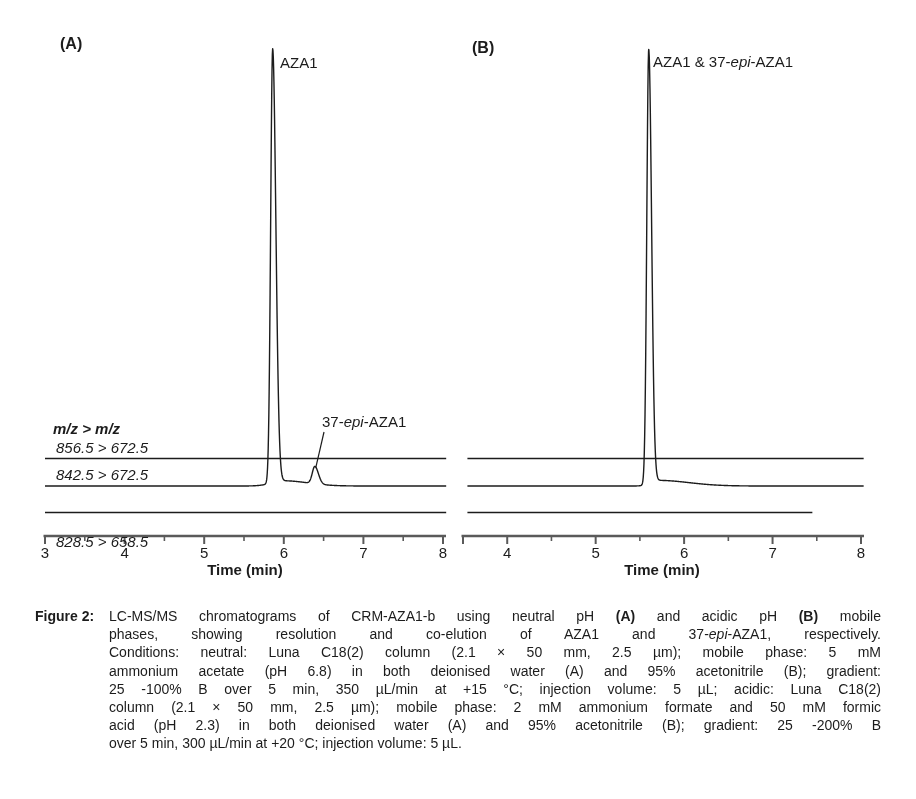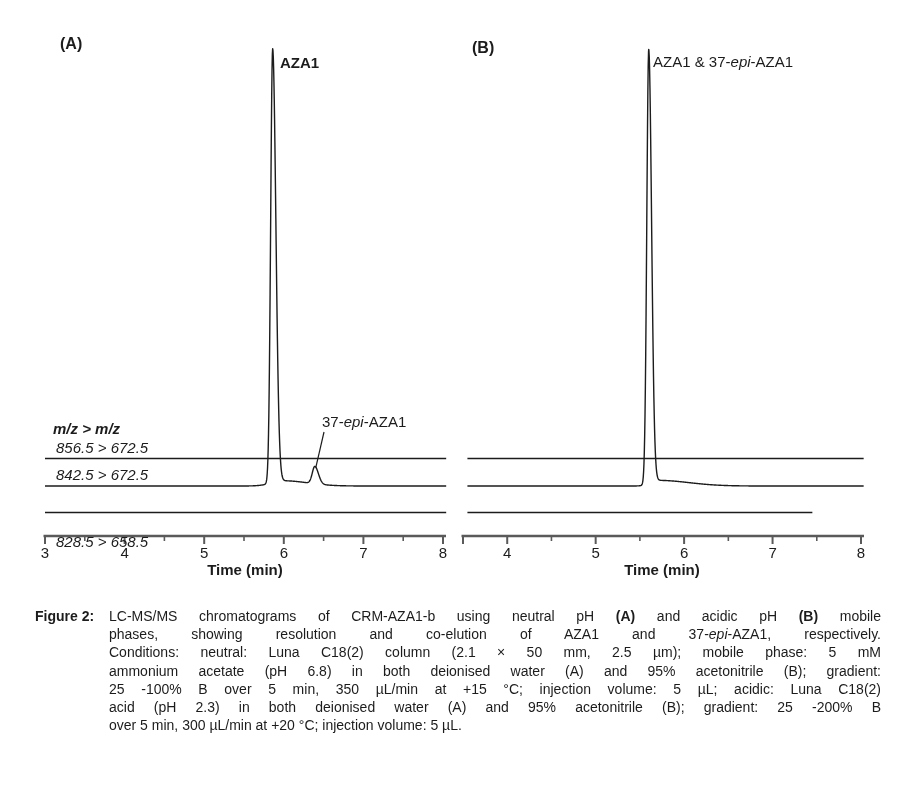--- a/index.html
+++ b/index.html
@@ -76,21 +76,21 @@
         <line x1="463" y1="536" x2="463" y2="544" stroke="#5a5a5a" stroke-width="2"></line>
         <line x1="467.4222222222222" y1="458.5" x2="863.6533333333333" y2="458.5" stroke="#1c1c1c" stroke-width="1.3"></line>
         <path d="M467.42 486.00L467.78 486.00L468.13 486.00L468.48 486.00L468.84 486.00L469.19 486.00L469.54 486.00L469.90 486.00L470.25 486.00L470.61 486.00L470.96 486.00L471.31 486.00L471.67 486.00L472.02 486.00L472.38 486.00L472.73 486.00L473.08 486.00L473.44 486.00L473.79 486.00L474.14 486.00L474.50 486.00L474.85 486.00L475.21 486.00L475.56 486.00L475.91 486.00L476.27 486.00L476.62 486.00L476.97 486.00L477.33 486.00L477.68 486.00L478.04 486.00L478.39 486.00L478.74 486.00L479.10 486.00L479.45 486.00L479.80 486.00L480.16 486.00L480.51 486.00L480.87 486.00L481.22 486.00L481.57 486.00L481.93 486.00L482.28 486.00L482.63 486.00L482.99 486.00L483.34 486.00L483.70 486.00L484.05 486.00L484.40 486.00L484.76 486.00L485.11 486.00L485.46 486.00L485.82 486.00L486.17 486.00L486.53 486.00L486.88 486.00L487.23 486.00L487.59 486.00L487.94 486.00L488.30 486.00L488.65 486.00L489.00 486.00L489.36 486.00L489.71 486.00L490.06 486.00L490.42 486.00L490.77 486.00L491.13 486.00L491.48 486.00L491.83 486.00L492.19 486.00L492.54 486.00L492.89 486.00L493.25 486.00L493.60 486.00L493.96 486.00L494.31 486.00L494.66 486.00L495.02 486.00L495.37 486.00L495.72 486.00L496.08 486.00L496.43 486.00L496.79 486.00L497.14 486.00L497.49 486.00L497.85 486.00L498.20 486.00L498.55 486.00L498.91 486.00L499.26 486.00L499.62 486.00L499.97 486.00L500.32 486.00L500.68 486.00L501.03 486.00L501.38 486.00L501.74 486.00L502.09 486.00L502.45 486.00L502.80 486.00L503.15 486.00L503.51 486.00L503.86 486.00L504.22 486.00L504.57 486.00L504.92 486.00L505.28 486.00L505.63 486.00L505.98 486.00L506.34 486.00L506.69 486.00L507.05 486.00L507.40 486.00L507.75 486.00L508.11 486.00L508.46 486.00L508.81 486.00L509.17 486.00L509.52 486.00L509.88 486.00L510.23 486.00L510.58 486.00L510.94 486.00L511.29 486.00L511.64 486.00L512.00 486.00L512.35 486.00L512.71 486.00L513.06 486.00L513.41 486.00L513.77 486.00L514.12 486.00L514.47 486.00L514.83 486.00L515.18 486.00L515.54 486.00L515.89 486.00L516.24 486.00L516.60 486.00L516.95 486.00L517.30 486.00L517.66 486.00L518.01 486.00L518.37 486.00L518.72 486.00L519.07 486.00L519.43 486.00L519.78 486.00L520.14 486.00L520.49 486.00L520.84 486.00L521.20 486.00L521.55 486.00L521.90 486.00L522.26 486.00L522.61 486.00L522.97 486.00L523.32 486.00L523.67 486.00L524.03 486.00L524.38 486.00L524.73 486.00L525.09 486.00L525.44 486.00L525.80 486.00L526.15 486.00L526.50 486.00L526.86 486.00L527.21 486.00L527.56 486.00L527.92 486.00L528.27 486.00L528.63 486.00L528.98 486.00L529.33 486.00L529.69 486.00L530.04 486.00L530.39 486.00L530.75 486.00L531.10 486.00L531.46 486.00L531.81 486.00L532.16 486.00L532.52 486.00L532.87 486.00L533.22 486.00L533.58 486.00L533.93 486.00L534.29 486.00L534.64 486.00L534.99 486.00L535.35 486.00L535.70 486.00L536.06 486.00L536.41 486.00L536.76 486.00L537.12 486.00L537.47 486.00L537.82 486.00L538.18 486.00L538.53 486.00L538.89 486.00L539.24 486.00L539.59 486.00L539.95 486.00L540.30 486.00L540.65 486.00L541.01 486.00L541.36 486.00L541.72 486.00L542.07 486.00L542.42 486.00L542.78 486.00L543.13 486.00L543.48 486.00L543.84 486.00L544.19 486.00L544.55 486.00L544.90 486.00L545.25 486.00L545.61 486.00L545.96 486.00L546.31 486.00L546.67 486.00L547.02 486.00L547.38 486.00L547.73 486.00L548.08 486.00L548.44 486.00L548.79 486.00L549.14 486.00L549.50 486.00L549.85 486.00L550.21 486.00L550.56 486.00L550.91 486.00L551.27 486.00L551.62 486.00L551.98 486.00L552.33 486.00L552.68 486.00L553.04 486.00L553.39 486.00L553.74 486.00L554.10 486.00L554.45 486.00L554.81 486.00L555.16 486.00L555.51 486.00L555.87 486.00L556.22 486.00L556.57 486.00L556.93 486.00L557.28 486.00L557.64 486.00L557.99 486.00L558.34 486.00L558.70 486.00L559.05 486.00L559.40 486.00L559.76 486.00L560.11 486.00L560.47 486.00L560.82 486.00L561.17 486.00L561.53 486.00L561.88 486.00L562.23 486.00L562.59 486.00L562.94 486.00L563.30 486.00L563.65 486.00L564.00 486.00L564.36 486.00L564.71 486.00L565.06 486.00L565.42 486.00L565.77 486.00L566.13 486.00L566.48 486.00L566.83 486.00L567.19 486.00L567.54 486.00L567.90 486.00L568.25 486.00L568.60 486.00L568.96 486.00L569.31 486.00L569.66 486.00L570.02 486.00L570.37 486.00L570.73 486.00L571.08 486.00L571.43 486.00L571.79 486.00L572.14 486.00L572.49 486.00L572.85 486.00L573.20 486.00L573.56 486.00L573.91 486.00L574.26 486.00L574.62 486.00L574.97 486.00L575.32 486.00L575.68 486.00L576.03 486.00L576.39 486.00L576.74 486.00L577.09 486.00L577.45 486.00L577.80 486.00L578.15 486.00L578.51 486.00L578.86 486.00L579.22 486.00L579.57 486.00L579.92 486.00L580.28 486.00L580.63 486.00L580.98 486.00L581.34 486.00L581.69 486.00L582.05 486.00L582.40 486.00L582.75 486.00L583.11 486.00L583.46 486.00L583.82 486.00L584.17 486.00L584.52 486.00L584.88 486.00L585.23 486.00L585.58 486.00L585.94 486.00L586.29 486.00L586.65 486.00L587.00 486.00L587.35 486.00L587.71 486.00L588.06 486.00L588.41 486.00L588.77 486.00L589.12 486.00L589.48 486.00L589.83 486.00L590.18 486.00L590.54 486.00L590.89 486.00L591.24 486.00L591.60 486.00L591.95 486.00L592.31 486.00L592.66 486.00L593.01 486.00L593.37 486.00L593.72 486.00L594.07 486.00L594.43 486.00L594.78 486.00L595.14 486.00L595.49 486.00L595.84 486.00L596.20 486.00L596.55 486.00L596.90 486.00L597.26 486.00L597.61 486.00L597.97 486.00L598.32 486.00L598.67 486.00L599.03 486.00L599.38 486.00L599.74 486.00L600.09 486.00L600.44 486.00L600.80 486.00L601.15 486.00L601.50 486.00L601.86 486.00L602.21 486.00L602.57 486.00L602.92 486.00L603.27 486.00L603.63 486.00L603.98 486.00L604.33 486.00L604.69 486.00L605.04 486.00L605.40 486.00L605.75 486.00L606.10 486.00L606.46 486.00L606.81 486.00L607.16 486.00L607.52 486.00L607.87 486.00L608.23 486.00L608.58 486.00L608.93 486.00L609.29 486.00L609.64 486.00L609.99 486.00L610.35 486.00L610.70 486.00L611.06 486.00L611.41 486.00L611.76 486.00L612.12 486.00L612.47 486.00L612.82 486.00L613.18 486.00L613.53 486.00L613.89 486.00L614.24 486.00L614.59 486.00L614.95 486.00L615.30 486.00L615.66 486.00L616.01 486.00L616.36 486.00L616.72 486.00L617.07 486.00L617.42 486.00L617.78 486.00L618.13 486.00L618.49 486.00L618.84 486.00L619.19 486.00L619.55 486.00L619.90 486.00L620.25 486.00L620.61 486.00L620.96 486.00L621.32 486.00L621.67 486.00L622.02 486.00L622.38 486.00L622.73 486.00L623.08 486.00L623.44 486.00L623.79 486.00L624.15 486.00L624.50 486.00L624.85 486.00L625.21 486.00L625.56 486.00L625.91 486.00L626.27 486.00L626.62 486.00L626.98 486.00L627.33 486.00L627.68 486.00L628.04 486.00L628.39 486.00L628.74 486.00L629.10 486.00L629.45 486.00L629.81 486.00L630.16 486.00L630.51 486.00L630.87 486.00L631.22 485.99L631.58 485.99L631.93 485.99L632.28 485.99L632.64 485.99L632.99 485.99L633.34 485.98L633.70 485.98L634.05 485.98L634.41 485.97L634.76 485.97L635.11 485.96L635.47 485.96L635.82 485.95L636.17 485.94L636.53 485.93L636.88 485.92L637.24 485.91L637.59 485.90L637.94 485.88L638.30 485.86L638.65 485.84L639.00 485.82L639.36 485.79L639.71 485.76L640.07 485.71L640.42 485.65L640.77 485.56L641.13 485.41L641.48 485.16L641.83 484.72L642.19 483.95L642.54 482.66L642.90 480.52L643.25 477.09L643.60 471.76L643.96 463.77L644.31 452.23L644.66 436.16L645.02 414.68L645.37 387.08L645.73 353.14L646.08 313.21L646.43 268.49L646.79 221.00L647.14 173.55L647.50 129.51L647.85 92.40L648.20 65.50L648.56 51.29L648.73 49.42L648.91 50.18L649.26 56.73L649.62 69.69L649.97 88.44L650.33 112.17L650.68 139.84L651.03 170.33L651.39 202.49L651.74 235.18L652.09 267.40L652.45 298.25L652.80 327.06L653.16 353.32L653.51 376.71L653.86 397.11L654.22 414.53L654.57 429.11L654.92 441.08L655.28 450.71L655.63 458.32L655.99 464.22L656.34 468.72L656.69 472.09L657.05 474.57L657.40 476.37L657.58 477.07L657.75 477.66L658.11 478.56L658.46 479.18L658.82 479.60L659.17 479.88L659.52 480.07L659.88 480.19L660.23 480.27L660.58 480.32L660.94 480.35L661.29 480.38L661.65 480.39L662.00 480.41L662.35 480.42L662.71 480.43L663.06 480.44L663.42 480.46L663.77 480.47L664.12 480.48L664.48 480.50L664.83 480.51L665.18 480.53L665.54 480.54L665.89 480.56L666.25 480.57L666.60 480.59L666.95 480.61L667.31 480.63L667.66 480.65L668.01 480.67L668.37 480.69L668.72 480.71L669.08 480.73L669.43 480.76L669.78 480.78L670.14 480.80L670.49 480.83L670.84 480.85L671.20 480.88L671.55 480.90L671.91 480.93L672.26 480.96L672.61 480.99L672.97 481.01L673.32 481.04L673.67 481.07L674.03 481.10L674.38 481.13L674.74 481.16L675.09 481.19L675.44 481.22L675.80 481.26L676.15 481.29L676.50 481.32L676.86 481.35L677.21 481.39L677.57 481.42L677.92 481.45L678.27 481.49L678.63 481.52L678.98 481.56L679.34 481.59L679.69 481.63L680.04 481.66L680.40 481.70L680.75 481.74L681.10 481.77L681.46 481.81L681.81 481.85L682.17 481.88L682.52 481.92L682.87 481.96L683.23 482.00L683.58 482.04L683.93 482.07L684.29 482.11L684.64 482.15L685.00 482.19L685.35 482.23L685.70 482.27L686.06 482.30L686.41 482.34L686.76 482.38L687.12 482.42L687.47 482.46L687.83 482.50L688.18 482.54L688.53 482.58L688.89 482.62L689.24 482.66L689.59 482.70L689.95 482.73L690.30 482.77L690.66 482.81L691.01 482.85L691.36 482.89L691.72 482.93L692.07 482.97L692.42 483.01L692.78 483.04L693.13 483.08L693.49 483.12L693.84 483.16L694.19 483.20L694.55 483.23L694.90 483.27L695.26 483.31L695.61 483.35L695.96 483.38L696.32 483.42L696.67 483.46L697.02 483.49L697.38 483.53L697.73 483.57L698.09 483.60L698.44 483.64L698.79 483.67L699.15 483.71L699.50 483.74L699.85 483.78L700.21 483.81L700.56 483.85L700.92 483.88L701.27 483.92L701.62 483.95L701.98 483.98L702.33 484.02L702.68 484.05L703.04 484.08L703.39 484.11L703.75 484.14L704.10 484.18L704.45 484.21L704.81 484.24L705.16 484.27L705.51 484.30L705.87 484.33L706.22 484.36L706.58 484.39L706.93 484.42L707.28 484.45L707.64 484.47L707.99 484.50L708.34 484.53L708.70 484.56L709.05 484.58L709.41 484.61L709.76 484.64L710.11 484.66L710.47 484.69L710.82 484.71L711.18 484.74L711.53 484.76L711.88 484.79L712.24 484.81L712.59 484.84L712.94 484.86L713.30 484.88L713.65 484.91L714.01 484.93L714.36 484.95L714.71 484.97L715.07 484.99L715.42 485.02L715.77 485.04L716.13 485.06L716.48 485.08L716.84 485.10L717.19 485.12L717.54 485.14L717.90 485.15L718.25 485.17L718.60 485.19L718.96 485.21L719.31 485.23L719.67 485.25L720.02 485.26L720.37 485.28L720.73 485.30L721.08 485.31L721.43 485.33L721.79 485.34L722.14 485.36L722.50 485.37L722.85 485.39L723.20 485.40L723.56 485.42L723.91 485.43L724.26 485.45L724.62 485.46L724.97 485.47L725.33 485.49L725.68 485.50L726.03 485.51L726.39 485.52L726.74 485.54L727.10 485.55L727.45 485.56L727.80 485.57L728.16 485.58L728.51 485.59L728.86 485.60L729.22 485.61L729.57 485.62L729.93 485.63L730.28 485.64L730.63 485.65L730.99 485.66L731.34 485.67L731.69 485.68L732.05 485.69L732.40 485.70L732.76 485.70L733.11 485.71L733.46 485.72L733.82 485.73L734.17 485.74L734.52 485.74L734.88 485.75L735.23 485.76L735.59 485.76L735.94 485.77L736.29 485.78L736.65 485.78L737.00 485.79L737.35 485.80L737.71 485.80L738.06 485.81L738.42 485.81L738.77 485.82L739.12 485.82L739.48 485.83L739.83 485.83L740.18 485.84L740.54 485.84L740.89 485.85L741.25 485.85L741.60 485.86L741.95 485.86L742.31 485.87L742.66 485.87L743.02 485.87L743.37 485.88L743.72 485.88L744.08 485.89L744.43 485.89L744.78 485.89L745.14 485.90L745.49 485.90L745.85 485.90L746.20 485.91L746.55 485.91L746.91 485.91L747.26 485.92L747.61 485.92L747.97 485.92L748.32 485.92L748.68 485.93L749.03 485.93L749.38 485.93L749.74 485.93L750.09 485.94L750.44 485.94L750.80 485.94L751.15 485.94L751.51 485.94L751.86 485.95L752.21 485.95L752.57 485.95L752.92 485.95L753.27 485.95L753.63 485.95L753.98 485.96L754.34 485.96L754.69 485.96L755.04 485.96L755.40 485.96L755.75 485.96L756.10 485.96L756.46 485.97L756.81 485.97L757.17 485.97L757.52 485.97L757.87 485.97L758.23 485.97L758.58 485.97L758.94 485.97L759.29 485.97L759.64 485.98L760.00 485.98L760.35 485.98L760.70 485.98L761.06 485.98L761.41 485.98L761.77 485.98L762.12 485.98L762.47 485.98L762.83 485.98L763.18 485.98L763.53 485.98L763.89 485.98L764.24 485.99L764.60 485.99L764.95 485.99L765.30 485.99L765.66 485.99L766.01 485.99L766.36 485.99L766.72 485.99L767.07 485.99L767.43 485.99L767.78 485.99L768.13 485.99L768.49 485.99L768.84 485.99L769.19 485.99L769.55 485.99L769.90 485.99L770.26 485.99L770.61 485.99L770.96 485.99L771.32 485.99L771.67 485.99L772.02 485.99L772.38 485.99L772.73 485.99L773.09 485.99L773.44 485.99L773.79 486.00L774.15 486.00L774.50 486.00L774.86 486.00L775.21 486.00L775.56 486.00L775.92 486.00L776.27 486.00L776.62 486.00L776.98 486.00L777.33 486.00L777.69 486.00L778.04 486.00L778.39 486.00L778.75 486.00L779.10 486.00L779.45 486.00L779.81 486.00L780.16 486.00L780.52 486.00L780.87 486.00L781.22 486.00L781.58 486.00L781.93 486.00L782.28 486.00L782.64 486.00L782.99 486.00L783.35 486.00L783.70 486.00L784.05 486.00L784.41 486.00L784.76 486.00L785.11 486.00L785.47 486.00L785.82 486.00L786.18 486.00L786.53 486.00L786.88 486.00L787.24 486.00L787.59 486.00L787.94 486.00L788.30 486.00L788.65 486.00L789.01 486.00L789.36 486.00L789.71 486.00L790.07 486.00L790.42 486.00L790.78 486.00L791.13 486.00L791.48 486.00L791.84 486.00L792.19 486.00L792.54 486.00L792.90 486.00L793.25 486.00L793.61 486.00L793.96 486.00L794.31 486.00L794.67 486.00L795.02 486.00L795.37 486.00L795.73 486.00L796.08 486.00L796.44 486.00L796.79 486.00L797.14 486.00L797.50 486.00L797.85 486.00L798.20 486.00L798.56 486.00L798.91 486.00L799.27 486.00L799.62 486.00L799.97 486.00L800.33 486.00L800.68 486.00L801.03 486.00L801.39 486.00L801.74 486.00L802.10 486.00L802.45 486.00L802.80 486.00L803.16 486.00L803.51 486.00L803.86 486.00L804.22 486.00L804.57 486.00L804.93 486.00L805.28 486.00L805.63 486.00L805.99 486.00L806.34 486.00L806.70 486.00L807.05 486.00L807.40 486.00L807.76 486.00L808.11 486.00L808.46 486.00L808.82 486.00L809.17 486.00L809.53 486.00L809.88 486.00L810.23 486.00L810.59 486.00L810.94 486.00L811.29 486.00L811.65 486.00L812.00 486.00L812.36 486.00L812.71 486.00L813.06 486.00L813.42 486.00L813.77 486.00L814.12 486.00L814.48 486.00L814.83 486.00L815.19 486.00L815.54 486.00L815.89 486.00L816.25 486.00L816.60 486.00L816.95 486.00L817.31 486.00L817.66 486.00L818.02 486.00L818.37 486.00L818.72 486.00L819.08 486.00L819.43 486.00L819.78 486.00L820.14 486.00L820.49 486.00L820.85 486.00L821.20 486.00L821.55 486.00L821.91 486.00L822.26 486.00L822.62 486.00L822.97 486.00L823.32 486.00L823.68 486.00L824.03 486.00L824.38 486.00L824.74 486.00L825.09 486.00L825.45 486.00L825.80 486.00L826.15 486.00L826.51 486.00L826.86 486.00L827.21 486.00L827.57 486.00L827.92 486.00L828.28 486.00L828.63 486.00L828.98 486.00L829.34 486.00L829.69 486.00L830.04 486.00L830.40 486.00L830.75 486.00L831.11 486.00L831.46 486.00L831.81 486.00L832.17 486.00L832.52 486.00L832.87 486.00L833.23 486.00L833.58 486.00L833.94 486.00L834.29 486.00L834.64 486.00L835.00 486.00L835.35 486.00L835.70 486.00L836.06 486.00L836.41 486.00L836.77 486.00L837.12 486.00L837.47 486.00L837.83 486.00L838.18 486.00L838.54 486.00L838.89 486.00L839.24 486.00L839.60 486.00L839.95 486.00L840.30 486.00L840.66 486.00L841.01 486.00L841.37 486.00L841.72 486.00L842.07 486.00L842.43 486.00L842.78 486.00L843.13 486.00L843.49 486.00L843.84 486.00L844.20 486.00L844.55 486.00L844.90 486.00L845.26 486.00L845.61 486.00L845.96 486.00L846.32 486.00L846.67 486.00L847.03 486.00L847.38 486.00L847.73 486.00L848.09 486.00L848.44 486.00L848.79 486.00L849.15 486.00L849.50 486.00L849.86 486.00L850.21 486.00L850.56 486.00L850.92 486.00L851.27 486.00L851.62 486.00L851.98 486.00L852.33 486.00L852.69 486.00L853.04 486.00L853.39 486.00L853.75 486.00L854.10 486.00L854.46 486.00L854.81 486.00L855.16 486.00L855.52 486.00L855.87 486.00L856.22 486.00L856.58 486.00L856.93 486.00L857.29 486.00L857.64 486.00L857.99 486.00L858.35 486.00L858.70 486.00L859.05 486.00L859.41 486.00L859.76 486.00L860.12 486.00L860.47 486.00L860.82 486.00L861.18 486.00L861.53 486.00L861.88 486.00L862.24 486.00L862.59 486.00L862.95 486.00L863.30 486.00L863.65 486.00" fill="none" stroke="#1c1c1c" stroke-width="1.4" stroke-linejoin="round"></path>
         <line x1="467.4222222222222" y1="512.5" x2="812.3555555555556" y2="512.5" stroke="#1c1c1c" stroke-width="1.3"></line>
       </g>
     </svg>
 
   <div class="lbl panel-letter" style="left:60px;top:36px;">(A)</div>
   <div class="lbl panel-letter" style="left:472px;top:40px;">(B)</div>
 
-  <div class="lbl" style="left:280px;top:55px;font-weight:bold;">AZA1</div>
+  <div class="lbl" style="left:280px;top:55px;">AZA1</div>
 
   <div class="lbl" style="left:653px;top:54px;"><span>AZA1 &amp; 37-</span><span class="i">epi</span><span>-AZA1</span></div>
 
   <div class="lbl" style="left:322px;top:414px;"><span>37-</span><span class="i">epi</span><span>-AZA1</span></div>
 
   <div class="lbl b i" style="left:53px;top:421px;">m/z &gt; m/z</div>
   <div class="lbl i" style="left:56px;top:440px;">856.5 &gt; 672.5</div>
   <div class="lbl i" style="left:56px;top:467px;">842.5 &gt; 672.5</div>
   <div class="lbl i" style="left:56px;top:493px;margin-top:41px;">828.5 &gt; 658.5</div>
 
@@ -98,18 +98,19 @@
   <div class="lbl axis-title" style="left:662px;top:562px;">Time (min)</div>
 
   <div class="caption">
     <span class="cap-tag">Figure 2:</span>
     <div class="cap-body" id="cap-body">
         <div class="cap-line"><span>LC-MS/MS chromatograms of CRM-AZA1-b using neutral pH </span><span style="font-weight: bold;">(A)</span><span> and acidic pH </span><span style="font-weight: bold;">(B)</span><span> mobile</span></div>
         <div class="cap-line"><span>phases, showing resolution and co-elution of AZA1 and 37-</span><span style="font-style: italic;">epi</span><span>-AZA1, respectively.</span></div>
         <div class="cap-line"><span>Conditions: neutral: Luna C18(2) column (2.1 × 50 mm, 2.5 µm); mobile phase: 5 mM</span></div>
         <div class="cap-line"><span>ammonium acetate (pH 6.8) in both deionised water (A) and 95% acetonitrile (B); gradient:</span></div>
         <div class="cap-line"><span>25 -100% B over 5 min, 350 µL/min at +15 °C; injection volume: 5 µL; acidic: Luna C18(2)</span></div>
+        <div class="cap-line"><span>column (2.1 × 50 mm, 2.5 µm); mobile phase: 2 mM ammonium formate and 50 mM formic</span></div>
         <div class="cap-line"><span>acid (pH 2.3) in both deionised water (A) and 95% acetonitrile (B); gradient: 25 -200% B</span></div>
         <div class="cap-line last"><span>over 5 min, 300 µL/min at +20 °C; injection volume: 5 µL.</span></div>
       </div>
   </div>
 
 </div>
 
 </body></html>

